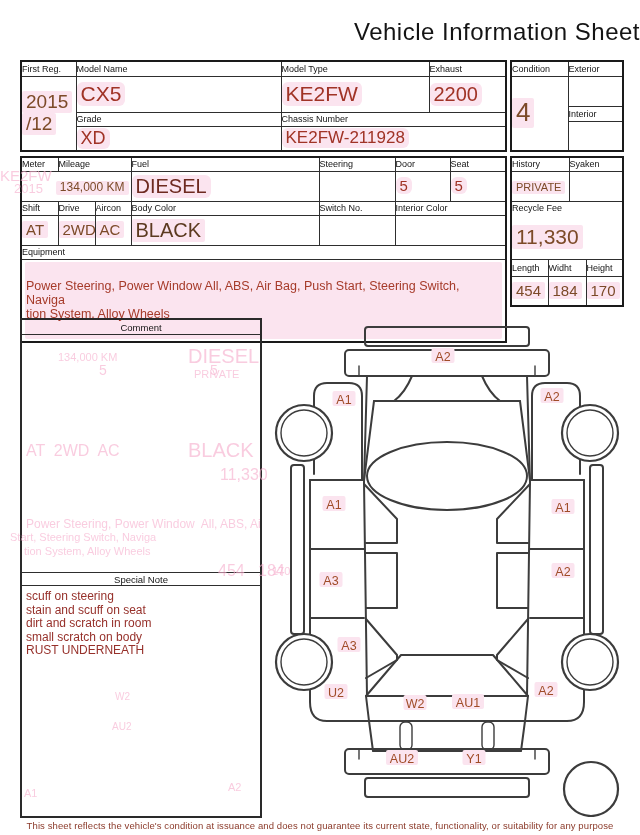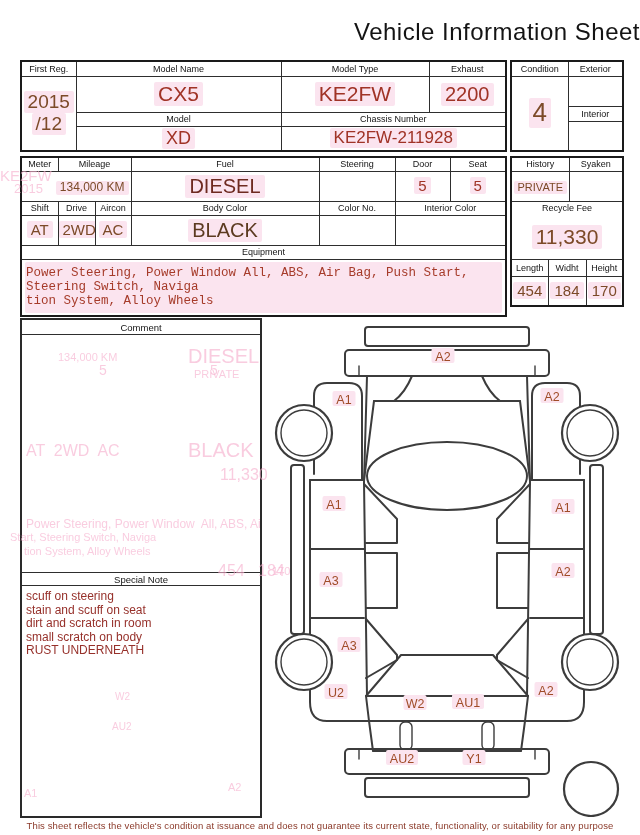--- a/index.html
+++ b/index.html
@@ -8,25 +8,25 @@
     position: relative; width: 640px; height: 835px; background: #fff;
     font-family: "Liberation Sans", sans-serif; overflow: hidden;
     --value-red: #a03326; --value-brown: #7c4a28; --equip-red: #a63b2a;
     --note-red: #96302a; --label-brown: #a04c28; --footer-red: #8b3a2a;
     --hl: #fbe4ef; --ghost: #f6aecd; --line: #2e2e2e;
   }
   .title { position:absolute; left:0; top:18px; width:640px; text-align:right;
     font-size:24px; color:#141414; letter-spacing:.5px; }
   table { border-collapse: collapse; table-layout: fixed; position: absolute; }
   td, th { border:1px solid var(--line); overflow:hidden; white-space:nowrap;
-    text-align:center; vertical-align:middle; font-weight:normal; }
+    text-align:left; vertical-align:middle; font-weight:normal; }
   th { font-size:9px; color:#141414; }
   table.outer { border:2px solid #1a1a1a; }
   .hl { background: var(--hl); border-radius:2px; padding:0 4px; display:inline-block; line-height:1.15; }
-  .red  { color: var(--value-red); }
+  .red  { color: var(--value-red); border-radius: 6px; }
   .brown{ color: var(--value-brown); }
   .nb-b { border-bottom: hidden; }
   .fs20 { font-size:20px; } .fs18 { font-size:18px; } .fs17 { font-size:17px; }
   .fs15 { font-size:15px; } .fs12 { font-size:12px; } .fs11 { font-size:11px; }
   .fs26 { font-size:26px; } .fs21 { font-size:21px; }
   .firstreg { font-size:19px; line-height:20px; color:var(--value-brown); }
   .equip-cell { text-align:left; vertical-align:top; padding:2px 3px; font-size:12.5px;
     color: var(--equip-red); line-height:14px; white-space:normal; }
   .panel { position:absolute; left:20px; top:318px; width:242px; height:500px;
     border:2px solid #2a2a2a; background:transparent; }
@@ -71,21 +71,21 @@
     <tr style="height:36px">
       <td rowspan="3">
         <div class="firstreg"><span class="hl">2015</span><br>
         <span class="hl">/12</span></div>
       </td>
       <td><span class="hl red fs21">CX5</span></td>
       <td><span class="hl red fs21">KE2FW</span></td>
       <td><span class="hl red fs20">2200</span></td>
     </tr>
     <tr style="height:14px">
-      <th>Model</th>
+      <th>Grade</th>
       <th colspan="2">Chassis Number</th>
     </tr>
     <tr style="height:25px">
       <td><span class="hl red fs18">XD</span></td>
       <td colspan="2"><span class="hl red fs17">KE2FW-211928</span></td>
     </tr>
   </tbody>
     </table>
 
   <table class="outer" style="left:510px; top:60px; width:112px; height:90px;">
@@ -135,37 +135,37 @@
       <td><span class="hl red fs20" style="color:#6e2a20;">DIESEL</span></td>
       <td></td>
       <td><span class="hl red fs15">5</span></td>
       <td><span class="hl red fs15">5</span></td>
     </tr>
     <tr style="height:14px">
       <th>Shift</th>
       <th>Drive</th>
       <th>Aircon</th>
       <th>Body Color</th>
-      <th>Color No.</th>
+      <th>Switch No.</th>
       <th colspan="2">Interior Color</th>
     </tr>
     <tr style="height:30px">
       <td><span class="hl brown fs15">AT</span></td>
       <td><span class="hl brown fs15">2WD</span></td>
       <td><span class="hl brown fs15">AC</span></td>
       <td><span class="hl fs20" style="color:#5c3a20;">BLACK</span></td>
       <td></td>
       <td colspan="2"></td>
     </tr>
     <tr style="height:14px">
       <th colspan="7">Equipment</th>
     </tr>
     <tr style="height:47px">
       <td colspan="7" class="equip-cell">
-        <span class="hl" style="padding:4px 1px;font-family:Liberation Mono, monospace;"><span>Power Steering, Power Window  All, ABS, Air Bag, Push Start, Steering Switch, Naviga</span><br><span>tion System, Alloy Wheels</span></span>
+        <span class="hl" style="padding:17px 1px;"><span>Power Steering, Power Window  All, ABS, Air Bag, Push Start, Steering Switch, Naviga</span><br><span>tion System, Alloy Wheels</span></span>
       </td>
     </tr>
   </tbody>
     </table>
 
   <table class="outer" style="left:510px; top:156px; width:112px; height:149px;">
     <colgroup>
         <col style="width:37px">
         <col style="width:21px">
         <col style="width:17px">

